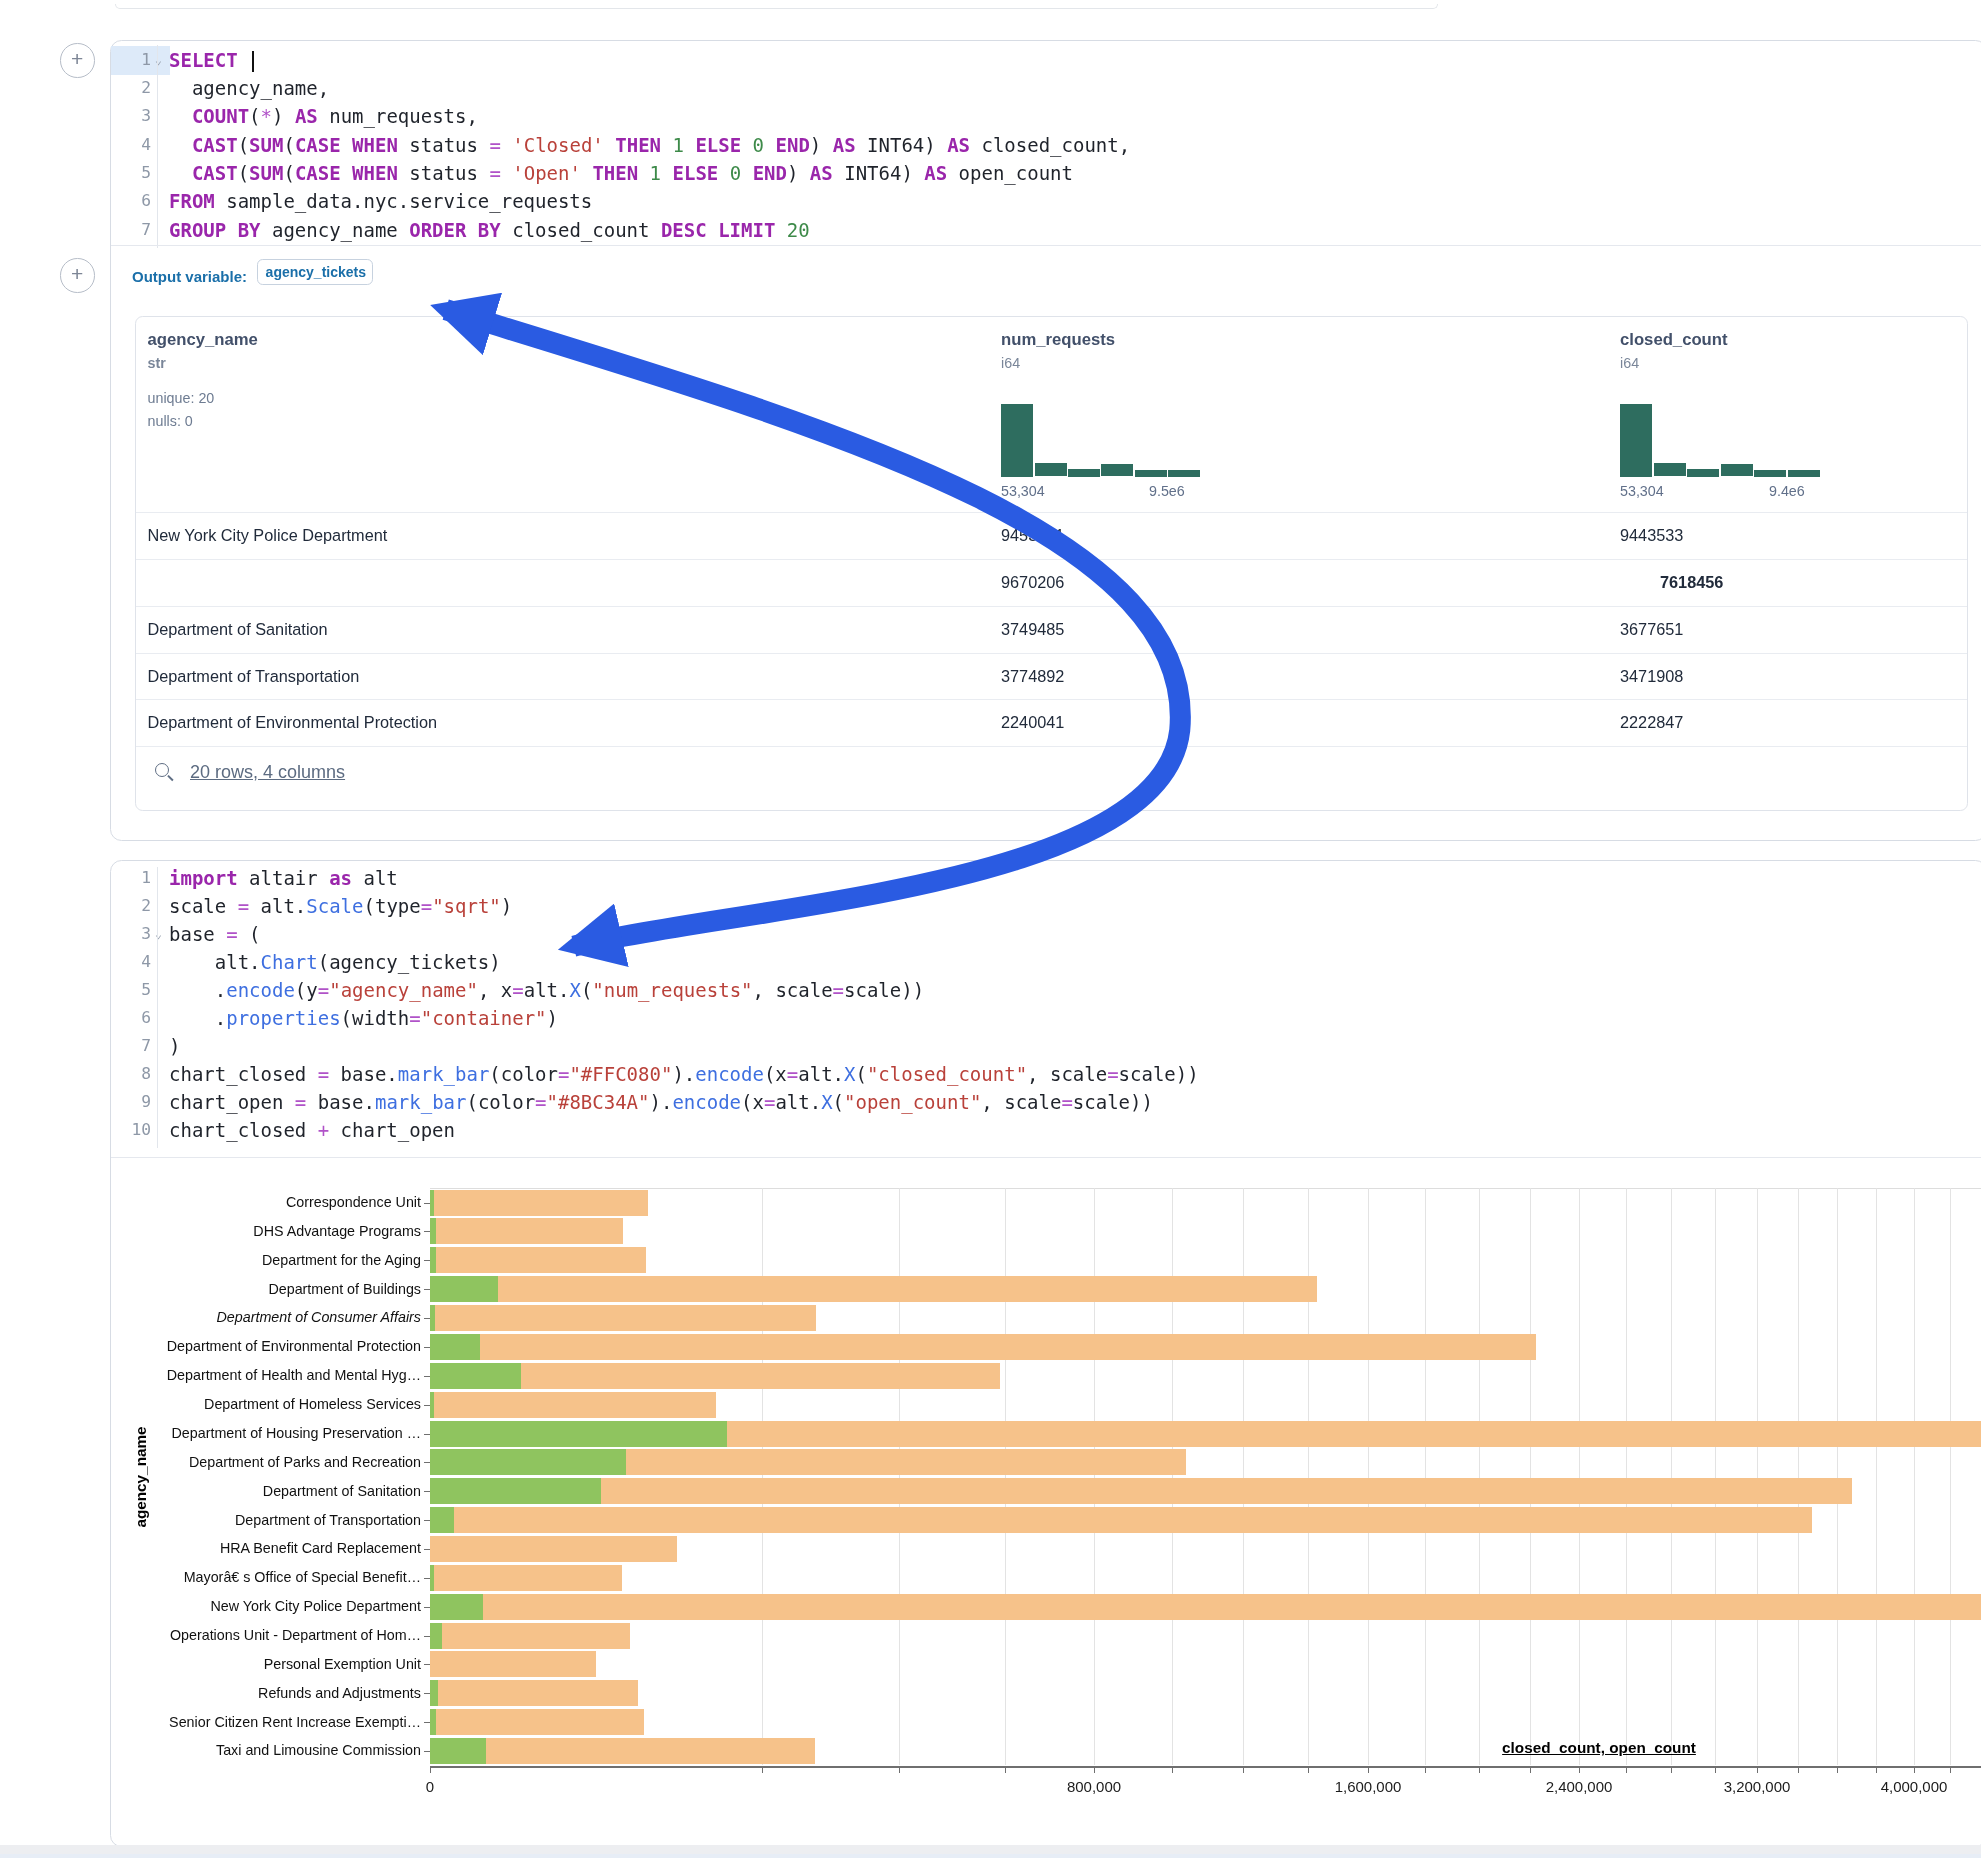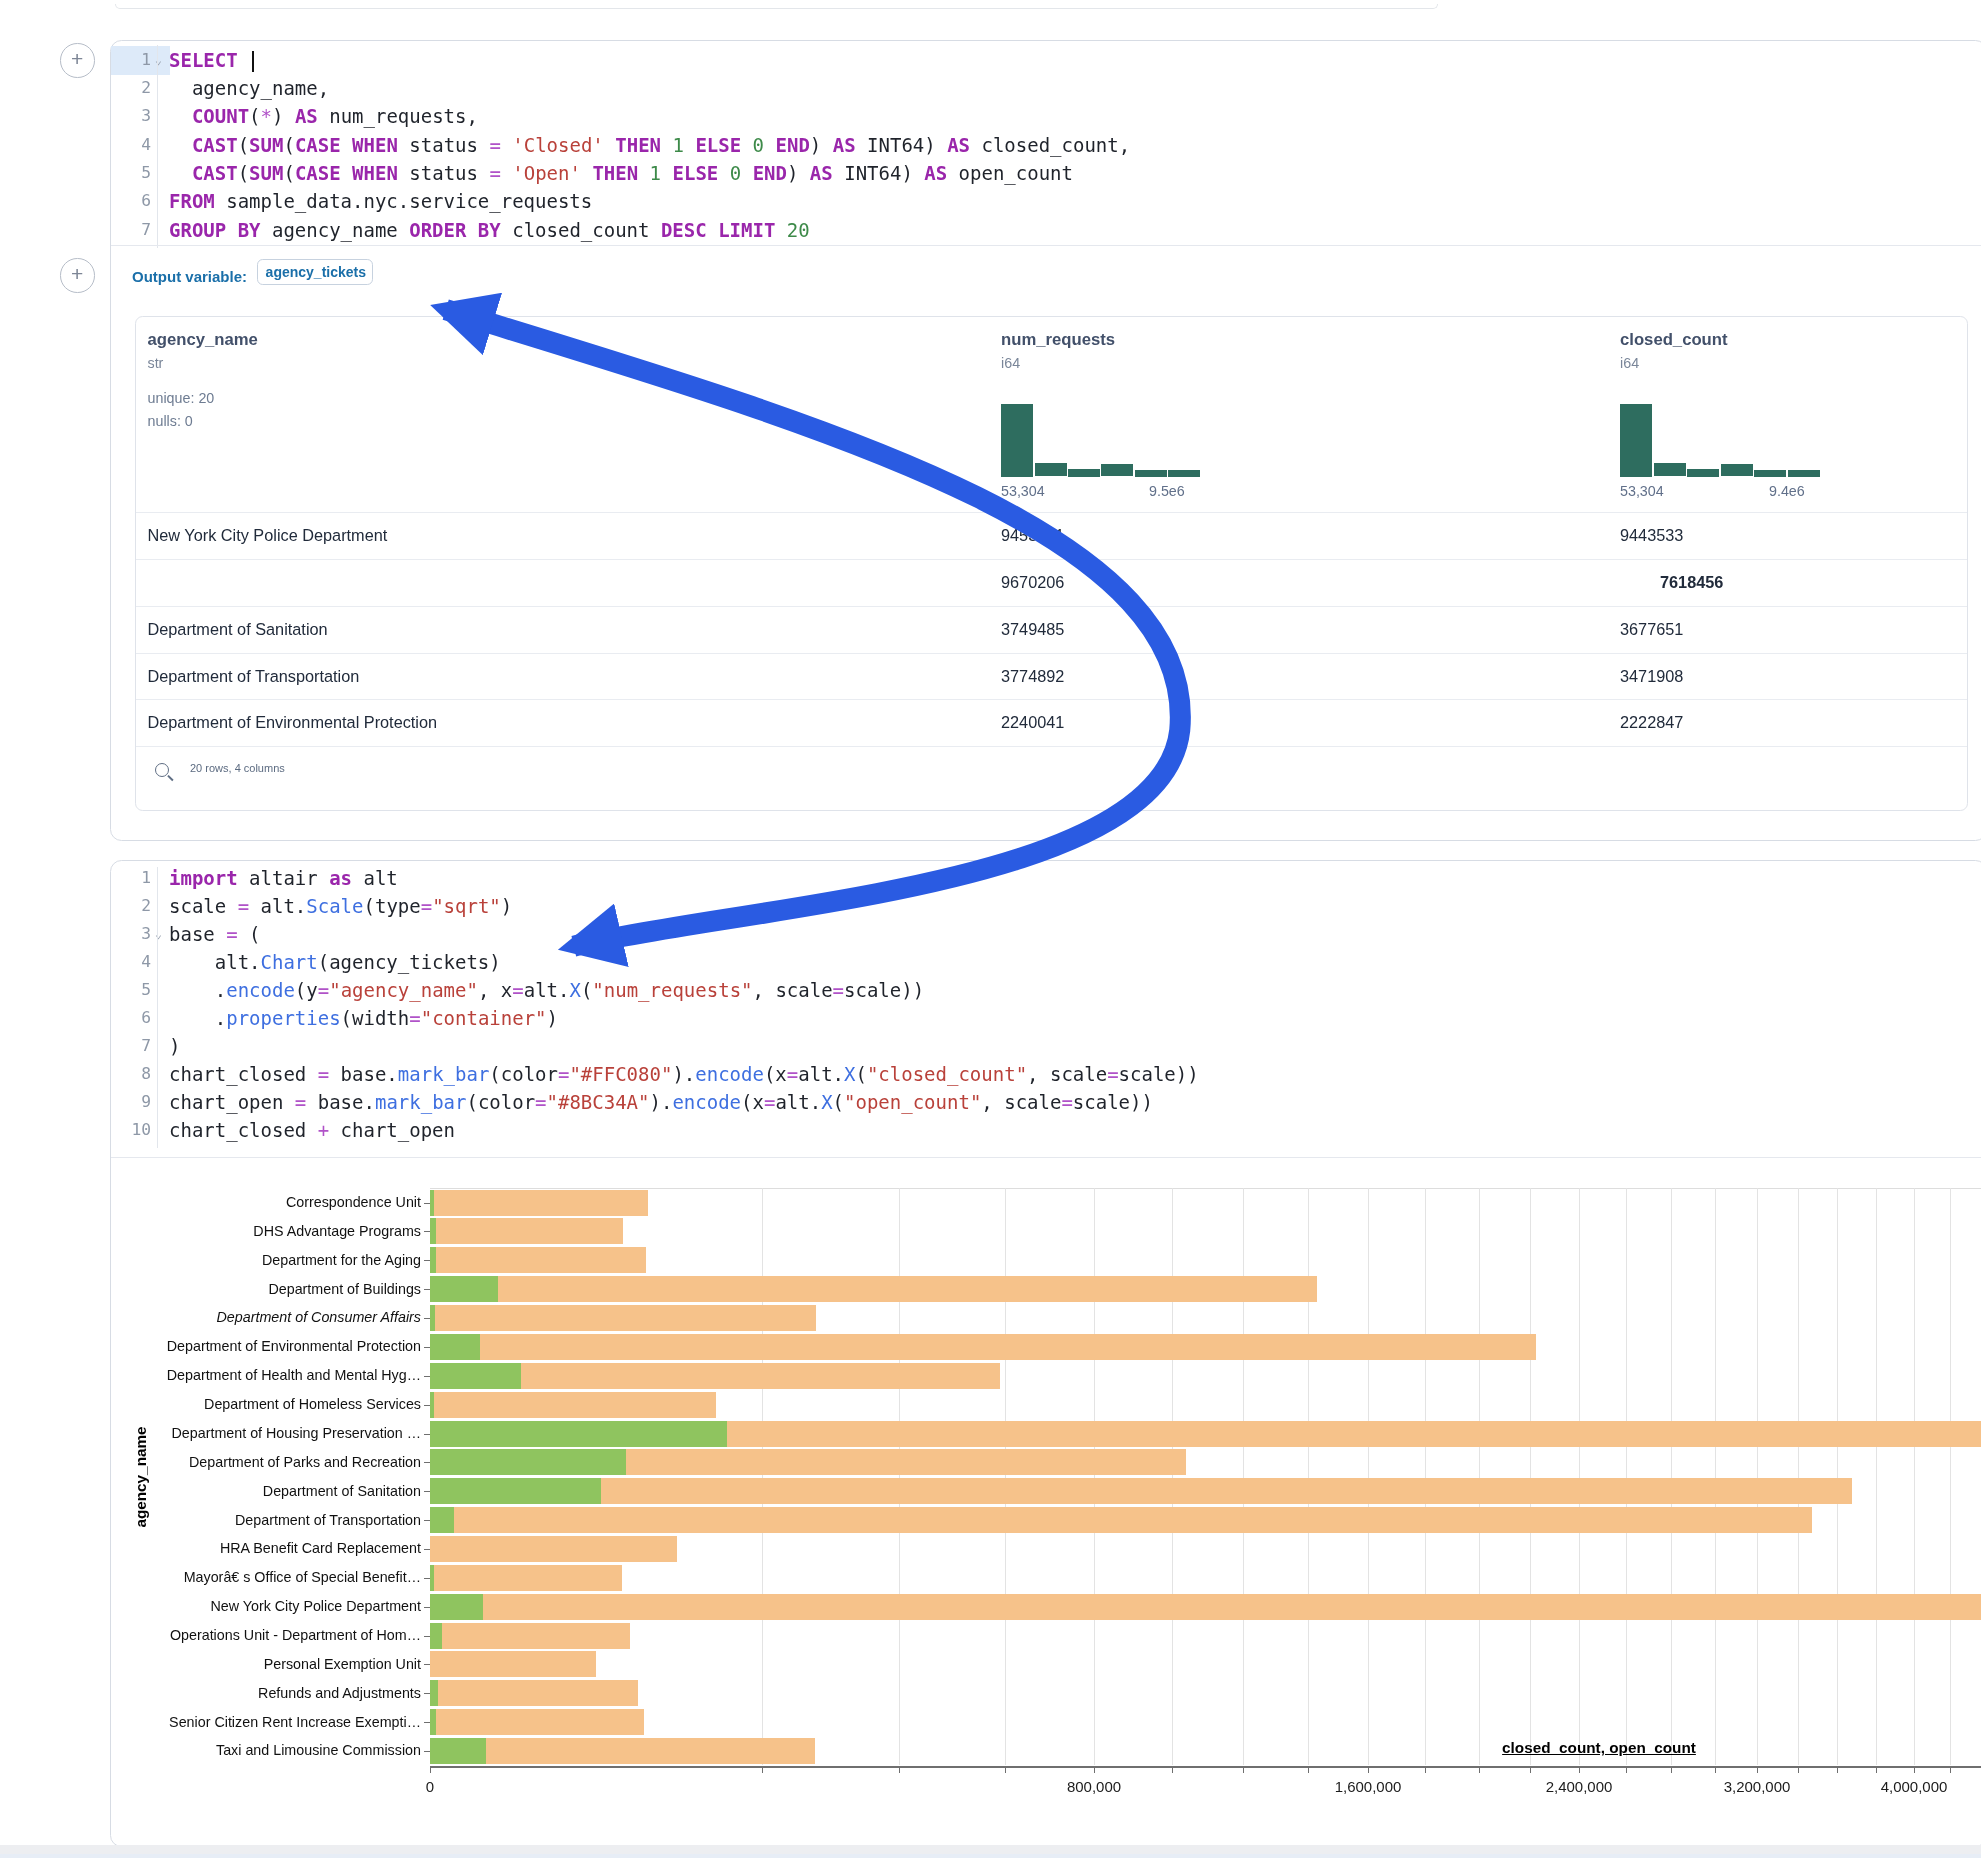--- a/index.html
+++ b/index.html
@@ -37,21 +37,21 @@
                 width:99px;overflow:hidden;white-space:nowrap;}
   
   .table-card{position:absolute;left:24px;width:1831px;border:1px solid #dfe3ea;border-radius:7.6px;background:#fff;}
   .col-header{position:absolute;font-size:16.7px;font-weight:bold;color:#42506a;}
   .col-type{position:absolute;font-size:14.3px;color:#7a8699;}
   .col-stat{position:absolute;font-size:14.3px;color:#6e7c92;}
   .hist-bar{position:absolute;background:#2e6d5f;}
   .hist-lbl{position:absolute;font-size:14.3px;color:#61708a;}
   .t-row-sep{position:absolute;left:0;right:0;height:1px;background:#e9ecf1;}
   .t-cell{position:absolute;font-size:16.3px;color:#212b3b;white-space:nowrap;}
-  .t-footer-text{position:absolute;font-size:11px;color:#5c6b81;}
+  .t-footer-text{position:absolute;font-size:18px;color:#5c6b81;text-decoration:underline;}
   .mag-circle{position:absolute;width:12.4px;height:12.4px;border:1.9px solid #5f6e84;border-radius:50%;}
   .mag-handle{position:absolute;width:6.7px;height:1.9px;background:#5f6e84;transform:rotate(45deg);}
   
   .chart-ylab{position:absolute;width:287px;text-align:right;font-size:14.3px;color:#111;white-space:nowrap;
               overflow:hidden;}
   .chart-grid{position:absolute;width:1px;background:#e3e3e3;}
   .chart-bar{position:absolute;}
   .chart-tick{position:absolute;background:#6f6f6f;}
   .chart-xlab{position:absolute;font-size:15px;color:#1c1c1c;transform:translateX(-50%);white-space:nowrap;}
   .axis-title{position:absolute;font-size:15.3px;font-weight:bold;color:#000;}
@@ -85,21 +85,21 @@
   <div class="outvar-badge" style="left:146px;top:218px;">agency_tickets</div>
 
   <div id="table-card" class="table-card" style="top:275px;height:493px;">
 
     <div>
       <span class="mag-circle" style="left:19px;top:446px;"></span>
       <span class="mag-handle" style="left:31px;top:460px;"></span>
       <div class="t-footer-text" style="left:54px;top:445px;">20 rows, 4 columns</div>
     </div>
   <div class="col-header" style="left:11.5px;top:13.4px;">agency_name</div>
-      <div class="col-type" style="left:11.5px;top:38px;">str</div>
+      <div class="col-type" style="left:11.5px;top:38px;font-weight:bold;">str</div>
       <div class="col-stat" style="left:11.5px;top:73px;">unique: 20</div>
       <div class="col-stat" style="left:11.5px;top:96px;">nulls: 0</div>
       <div class="col-header" style="left:865px;top:13.4px;">num_requests</div>
       <div class="col-type" style="left:865px;top:38px;">i64</div>
       <div class="hist-bar" style="left:865px;top:87px;width:32px;height:73px;background:#2E6D5F;"></div>
       <div class="hist-bar" style="left:899px;top:146px;width:32px;height:13.4px;background:#2E6D5F;"></div>
       <div class="hist-bar" style="left:932px;top:152px;width:32px;height:7.6px;background:#2E6D5F;"></div>
       <div class="hist-bar" style="left:965px;top:147px;width:32px;height:12.4px;background:#2E6D5F;"></div>
       <div class="hist-bar" style="left:999px;top:153px;width:32px;height:6.7px;background:#2E6D5F;"></div>
       <div class="hist-bar" style="left:1032px;top:153px;width:32px;height:6.7px;background:#2E6D5F;"></div>

